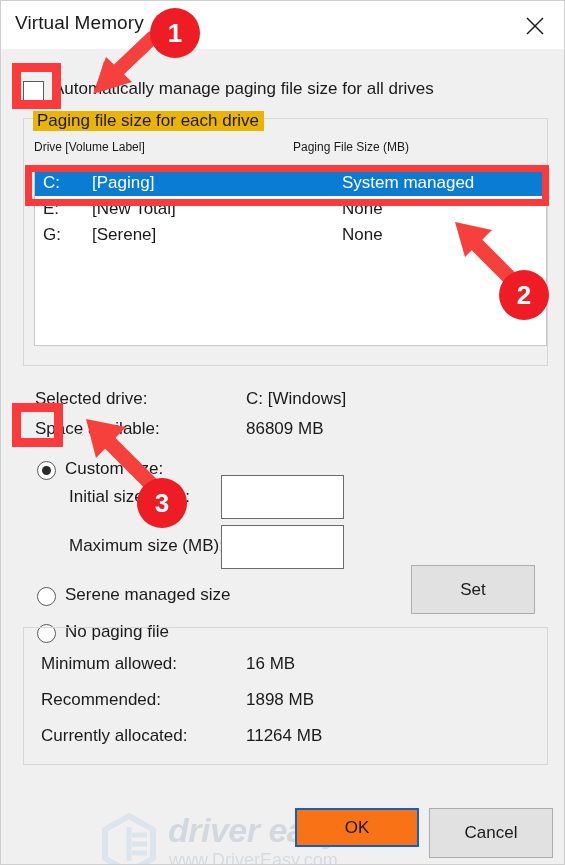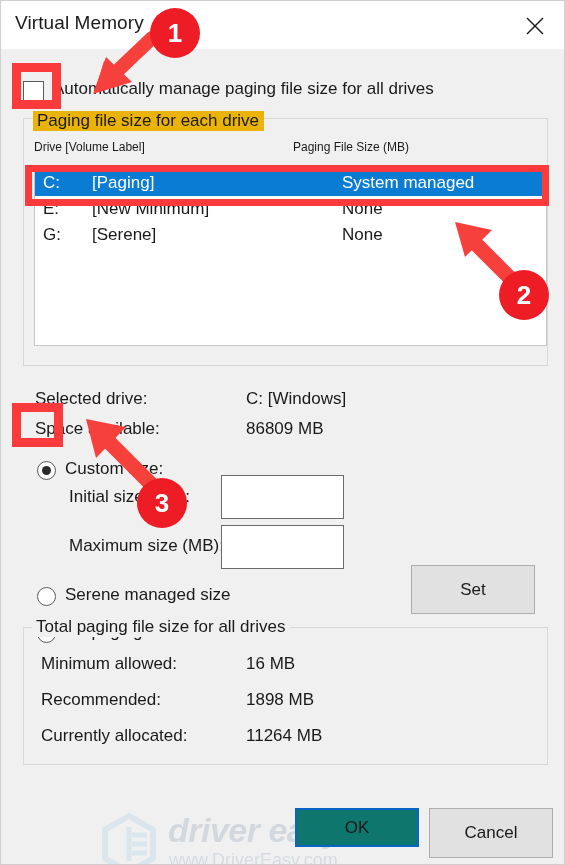--- a/index.html
+++ b/index.html
@@ -265,21 +265,21 @@
   .total-label { position: absolute; left: 0; top: 0; white-space: nowrap; }
   .total-value { position: absolute; left: 205px; top: 0; white-space: nowrap; }
 
   
   #btn-ok {
     position: absolute;
     left: 294px;
     top: 759px;
     width: 124px;
     height: 39px;
-    background: #0f766e;
+    background: #f97316;
     border: 2px solid #0a64c8;
     box-sizing: border-box;
     font-size: 17px;
     color: #1a1a1a;
     display: flex; align-items: center; justify-content: center;
     z-index: 6;
   }
   #btn-cancel {
     position: absolute;
     left: 428px;
@@ -391,21 +391,21 @@
     </div>
 
     <div id="listbox">
       <div class="drive-row selected">
         <span class="cell-drive">C:</span>
         <span class="cell-volume">[Paging]</span>
         <span class="cell-size">System managed</span>
       </div>
       <div class="drive-row">
         <span class="cell-drive">E:</span>
-        <span class="cell-volume">[New Minimum]</span>
+        <span class="cell-volume">[New Total]</span>
         <span class="cell-size">None</span>
       </div>
       <div class="drive-row">
         <span class="cell-drive">G:</span>
         <span class="cell-volume">[Serene]</span>
         <span class="cell-size">None</span>
       </div>
     </div>
 
     <div id="info-block">
@@ -438,21 +438,20 @@
     </div>
 
     <div id="opt-nopaging">
       <div class="radio-outer"></div>
       <span class="opt-label">No paging file</span>
     </div>
 
     <div id="btn-set">Set</div>
 
     <div id="grp-total"></div>
-    <div id="grp-total-legend">Total paging file size for all drives</div>
 
     <div id="total-block">
       <div class="total-row">
         <span class="total-label">Minimum allowed:</span>
         <span class="total-value">16 MB</span>
       </div>
       <div class="total-row">
         <span class="total-label">Recommended:</span>
         <span class="total-value">1898 MB</span>
       </div>

